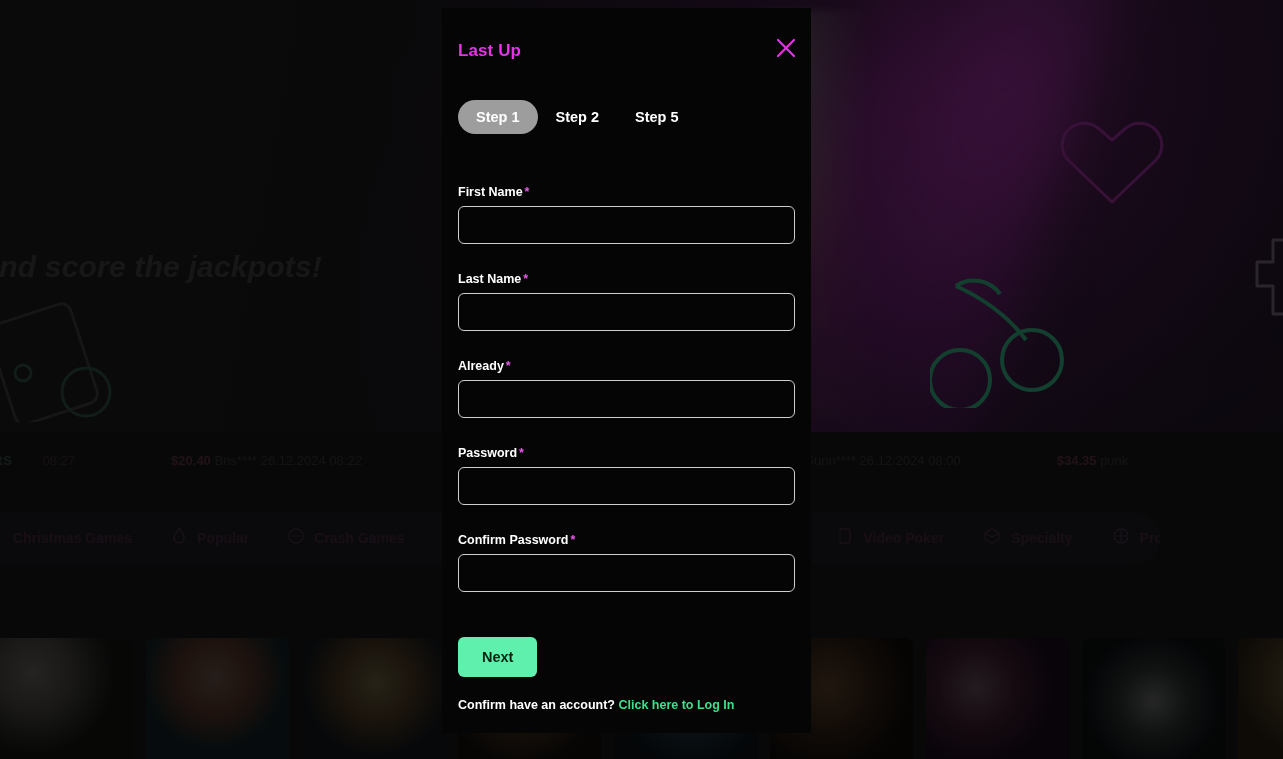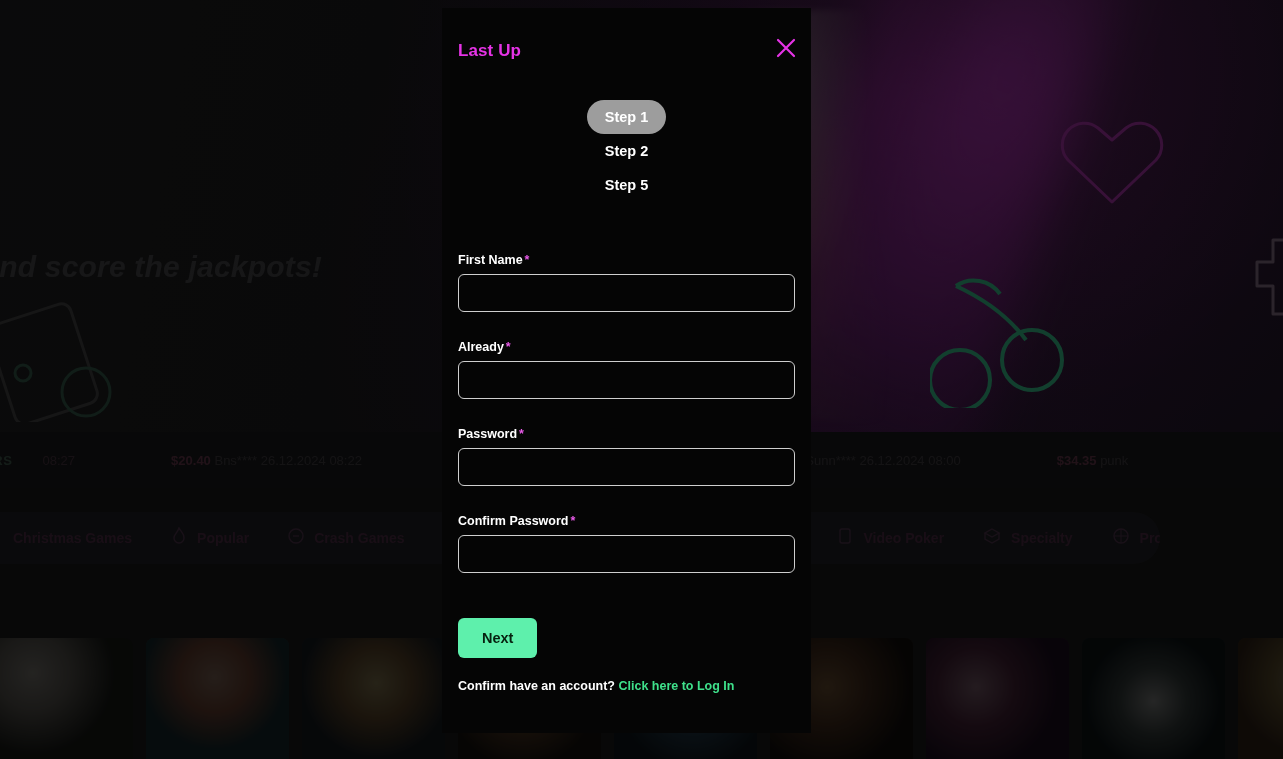--- a/index.html
+++ b/index.html
@@ -217,21 +217,20 @@
     margin-right: -6px;
     margin-top: -4px;
   }
 
   
   .steps {
     display: flex;
     align-items: center;
     gap: 0;
     margin-top: 36px;
-    flex-direction: column;
   }
   .step {
     font-size: 14.5px;
     font-weight: bold;
     color: #ffffff;
     padding: 9px 18px;
     border-radius: 20px;
     cursor: pointer;
     white-space: nowrap;
   }
@@ -508,20 +507,26 @@
 
       <div class="form">
 
         <div class="field">
           <label class="field-label">
             <span>First Name</span><span class="req">*</span>
           </label>
           <input class="field-input" type="text" placeholder="" style="">
         </div>
 
+        <div class="field">
+          <label class="field-label">
+            <span>Last Name</span><span class="req">*</span>
+          </label>
+          <input class="field-input" type="text" placeholder="" style="">
+        </div>
 
 
         <div class="field">
           <label class="field-label">
             <span>Already</span><span class="req">*</span>
           </label>
           <input class="field-input" type="text" placeholder="" style="">
         </div>
 
         <div class="field">

